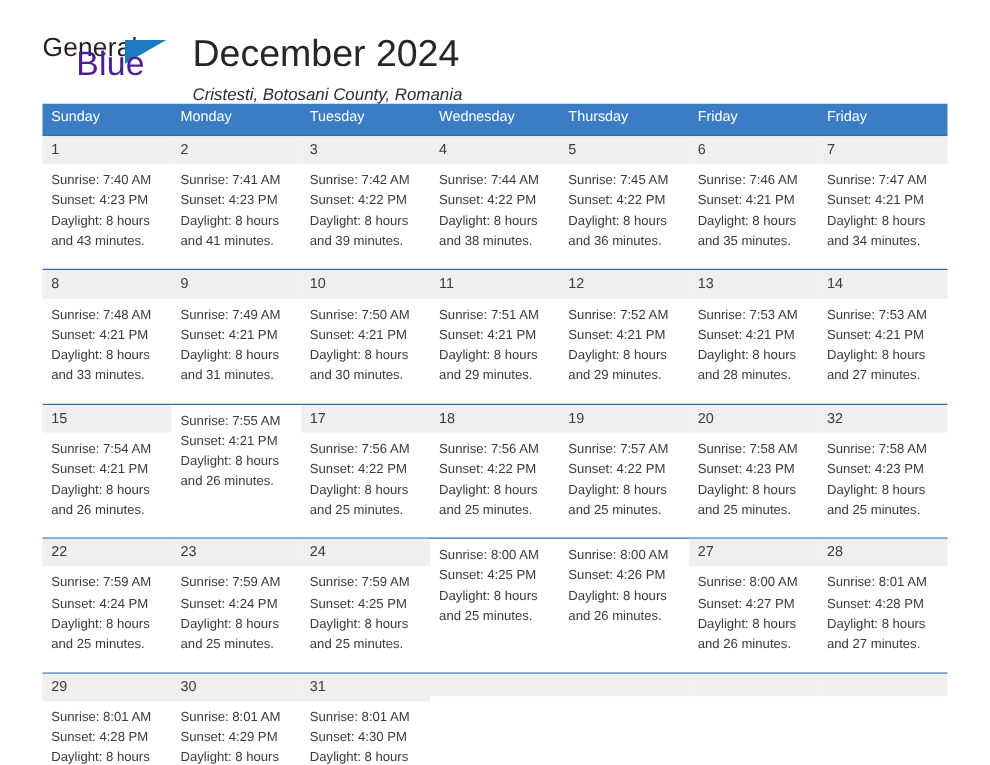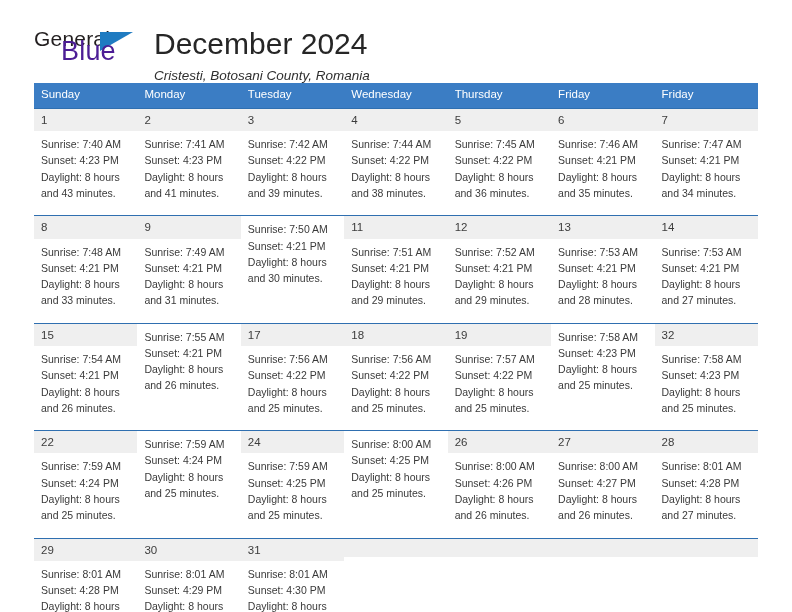--- a/index.html
+++ b/index.html
@@ -254,20 +254,21 @@
       <div class="day">
           <div class="day-num">9</div>
           <div class="day-body">
             <div>Sunrise: 7:49 AM</div>
             <div>Sunset: 4:21 PM</div>
             <div>Daylight: 8 hours</div>
             <div>and 31 minutes.</div>
           </div>
         </div>
       <div class="day">
+          <div class="day-num">10</div>
           <div class="day-body">
             <div>Sunrise: 7:50 AM</div>
             <div>Sunset: 4:21 PM</div>
             <div>Daylight: 8 hours</div>
             <div>and 30 minutes.</div>
           </div>
         </div>
       <div class="day">
           <div class="day-num">11</div>
           <div class="day-body">
@@ -346,20 +347,21 @@
       <div class="day">
           <div class="day-num">19</div>
           <div class="day-body">
             <div>Sunrise: 7:57 AM</div>
             <div>Sunset: 4:22 PM</div>
             <div>Daylight: 8 hours</div>
             <div>and 25 minutes.</div>
           </div>
         </div>
       <div class="day">
+          <div class="day-num">20</div>
           <div class="day-body">
             <div>Sunrise: 7:58 AM</div>
             <div>Sunset: 4:23 PM</div>
             <div>Daylight: 8 hours</div>
             <div>and 25 minutes.</div>
           </div>
         </div>
       <div class="day">
           <div class="day-num">32</div>
           <div class="day-body">
@@ -376,20 +378,21 @@
       <div class="day">
           <div class="day-num">22</div>
           <div class="day-body">
             <div>Sunrise: 7:59 AM</div>
             <div>Sunset: 4:24 PM</div>
             <div>Daylight: 8 hours</div>
             <div>and 25 minutes.</div>
           </div>
         </div>
       <div class="day">
+          <div class="day-num">23</div>
           <div class="day-body">
             <div>Sunrise: 7:59 AM</div>
             <div>Sunset: 4:24 PM</div>
             <div>Daylight: 8 hours</div>
             <div>and 25 minutes.</div>
           </div>
         </div>
       <div class="day">
           <div class="day-num">24</div>
           <div class="day-body">
@@ -401,21 +404,20 @@
         </div>
       <div class="day">
           <div class="day-body">
             <div>Sunrise: 8:00 AM</div>
             <div>Sunset: 4:25 PM</div>
             <div>Daylight: 8 hours</div>
             <div>and 25 minutes.</div>
           </div>
         </div>
       <div class="day">
-          <div class="day-num">26</div>
           <div class="day-body">
             <div>Sunrise: 8:00 AM</div>
             <div>Sunset: 4:26 PM</div>
             <div>Daylight: 8 hours</div>
             <div>and 26 minutes.</div>
           </div>
         </div>
       <div class="day">
           <div class="day-num">27</div>
           <div class="day-body">

